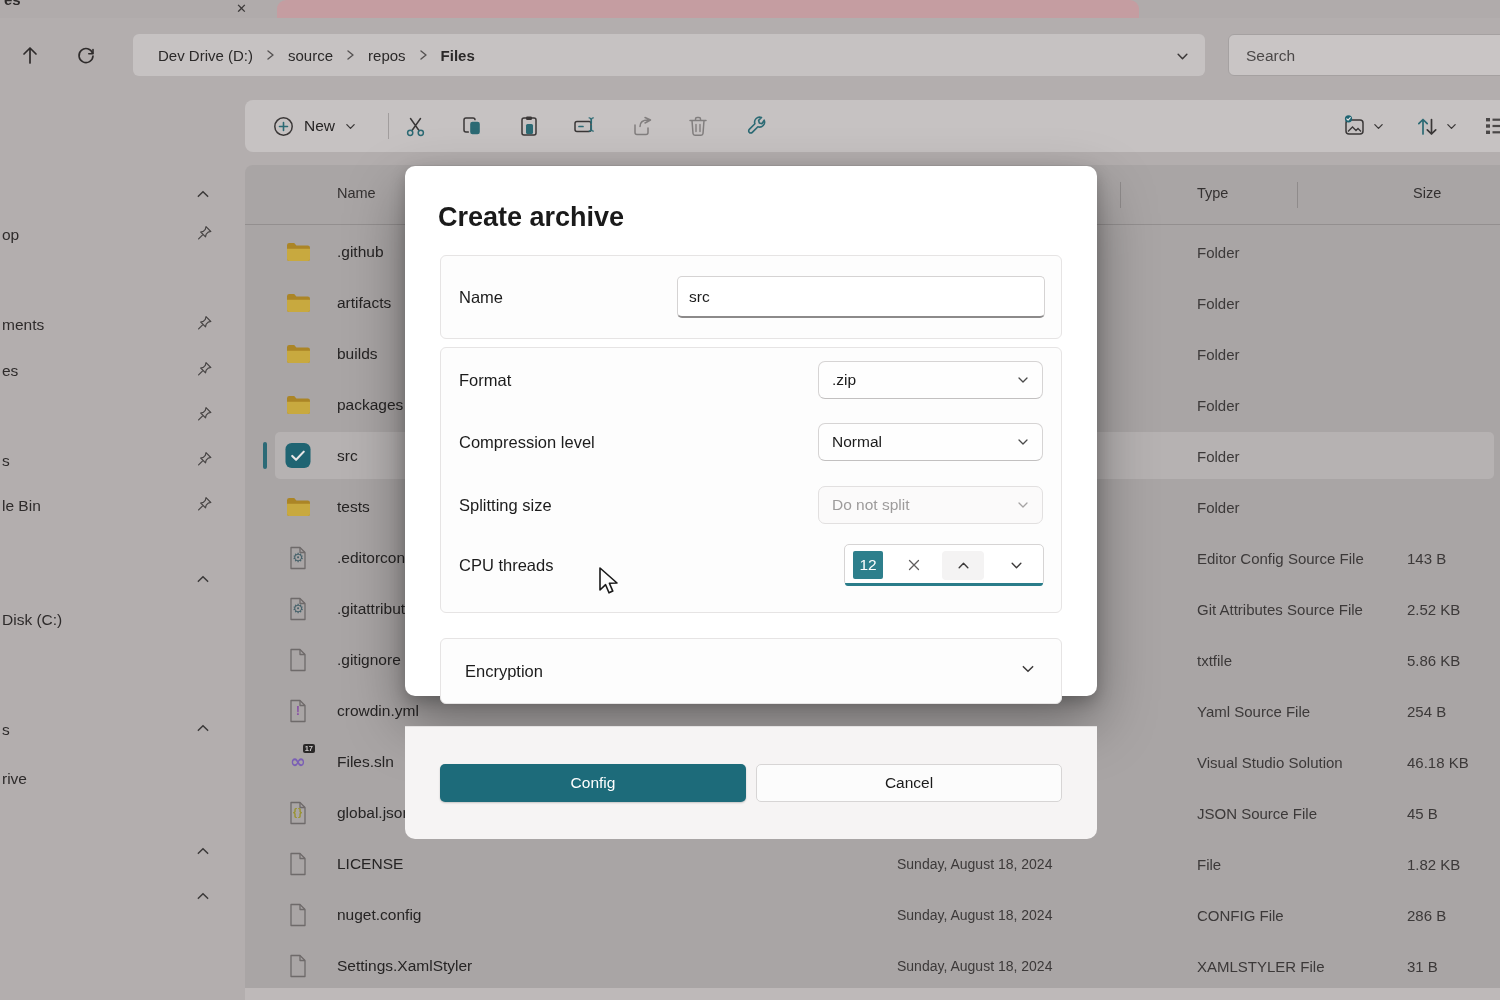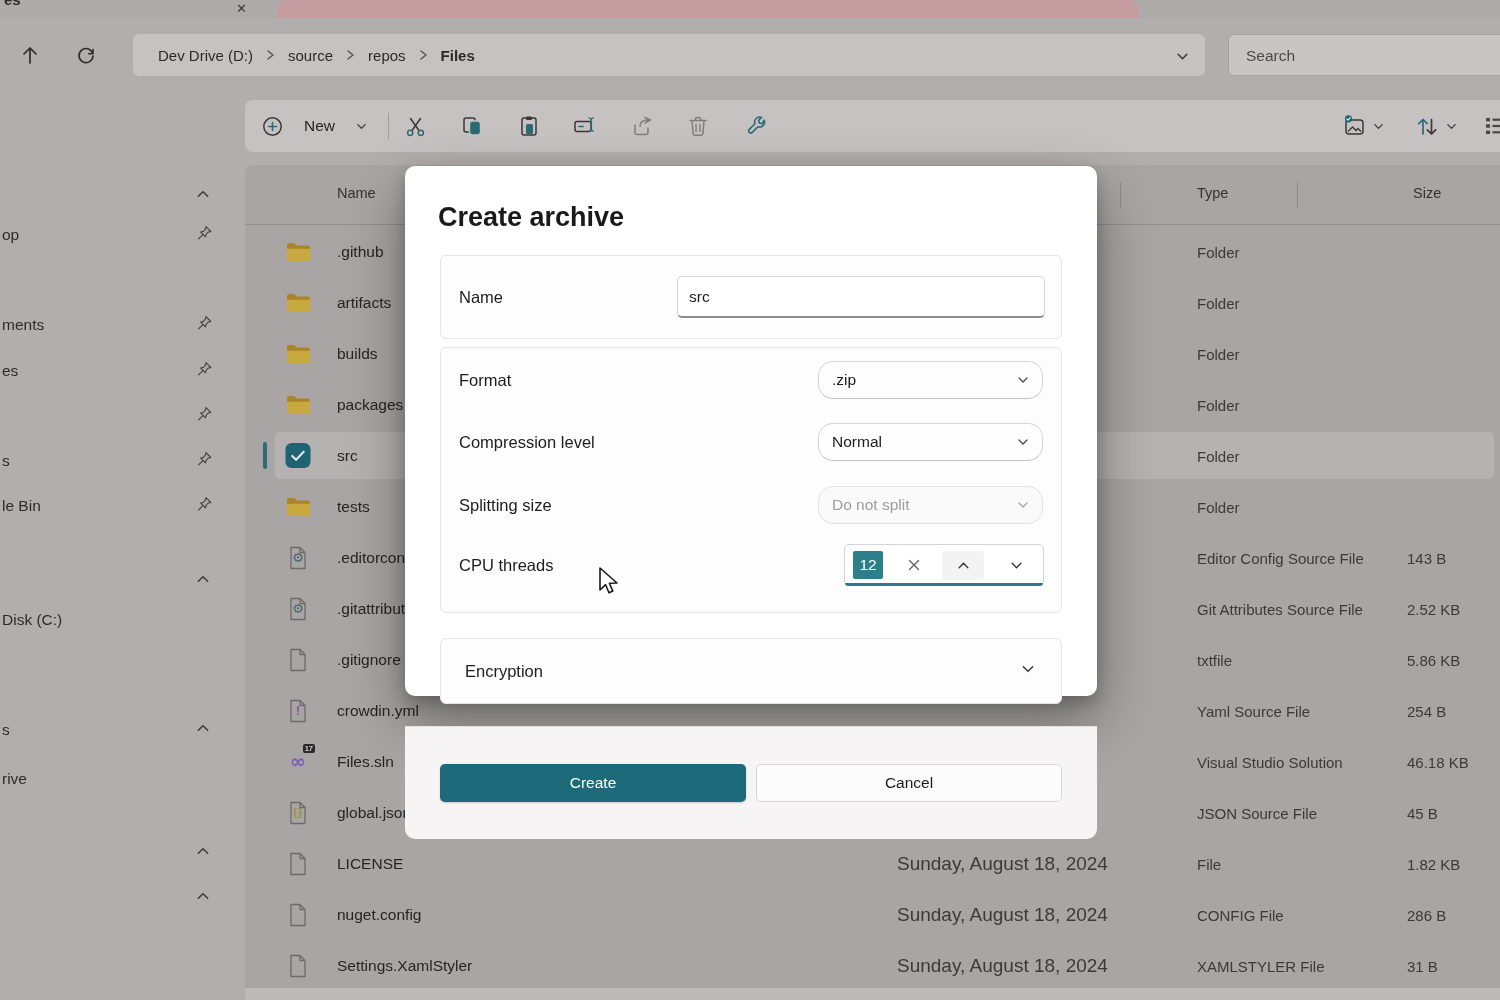--- a/index.html
+++ b/index.html
@@ -24,21 +24,21 @@
   .crumb-sep{margin:0 13px;display:flex;align-items:center}
   #bc-chevron{position:absolute;right:16px;top:15px}
   #searchbox{left:1228px;top:34px;width:280px;height:42px;background:#c9c5c5;border:1px solid #a5a1a1;
     border-radius:6px;box-sizing:border-box}
   #searchbox input{width:90%;height:100%;background:transparent;border:none;outline:none;
     font-family:inherit;font-size:15.5px;color:#3f3c3c;padding-left:17px}
   #searchbox input::placeholder{color:#4b4848;opacity:1}
   
   #toolbar{left:245px;top:100px;width:1255px;height:52px;background:#c6c2c2;border-radius:8px 0 0 8px;overflow:hidden}
   .tbtn{position:absolute;top:10px;height:32px;display:flex;align-items:center;justify-content:center;border-radius:5px}
-  #new-btn{left:7px;padding:0 10px;gap:21px}
+  #new-btn{left:18px;padding:0 10px;gap:10px}
   #new-label{font-size:15.5px;color:#262424}
   .tb-divider{position:absolute;left:143px;top:13px;width:1px;height:26px;background:#a19d9d}
   
   #sidebar{left:0;top:165px;width:245px;height:835px}
   .side-row{position:absolute;left:0;width:245px;height:44px}
   .side-label{position:absolute;left:2px;top:50%;transform:translateY(-50%);font-size:15.5px;color:#2e2b2b;white-space:nowrap}
   .side-ic{position:absolute;left:196px;top:50%;transform:translateY(-50%)}
   .side-sel{position:absolute;left:0;top:0;width:227px;height:44px;background:#c5c1c1;border-radius:8px}
   
   #panel{left:245px;top:165px;width:1255px;height:823px;background:#a9a5a5;border-radius:8px 0 0 0;overflow:hidden}
@@ -51,39 +51,39 @@
   .frow .selpill{position:absolute;left:18px;top:12px;width:4px;height:27px;background:#2c6a76;border-radius:2px}
   .ficon{position:absolute;left:40px;top:50%;transform:translateY(-50%);width:26px;height:26px;display:flex;align-items:center;justify-content:center}
   .ficon .gl{position:absolute;font-weight:700;line-height:1}
   .gl-gear{color:#47626b;font-size:13px;font-family:"DejaVu Sans",sans-serif}
   .gl-excl{color:#8a55a5;font-size:13px}
   .gl-brace{color:#9a932e;font-size:10.5px;letter-spacing:1px}
   .gl-vs{color:#7a5fb5;font-size:19px;font-family:"DejaVu Sans",sans-serif}
   .badge17{position:absolute;right:-4px;top:-5px;background:#2a2828;color:#cfcccc;font-size:7.5px;font-weight:700;
     padding:1px 2px;border-radius:2px;line-height:1}
   .fname{position:absolute;left:92px;top:50%;transform:translateY(-50%);font-size:15.5px;color:#262424;white-space:nowrap}
-  .fdate{position:absolute;left:652px;top:50%;transform:translateY(-50%);font-size:19px;color:#3c3939;white-space:nowrap}
+  .fdate{position:absolute;left:652px;top:50%;transform:translateY(-50%);font-size:14px;color:#3c3939;white-space:nowrap}
   .ftype{position:absolute;left:952px;top:50%;transform:translateY(-50%);font-size:15px;color:#3c3939;white-space:nowrap}
   .fsize{position:absolute;left:1162px;top:50%;transform:translateY(-50%);font-size:15px;color:#3c3939;white-space:nowrap}
   #bottom-strip{left:245px;top:988px;width:1255px;height:12px;background:#beb9b9}
   
   #dialog{left:405px;top:166px;width:692px;height:530px;background:#ffffff;border-radius:10px;z-index:50;
     box-shadow:0 26px 58px rgba(0,0,0,.38),0 6px 16px rgba(0,0,0,.22)}
   #dlg-title{position:absolute;left:33px;top:36px;font-size:27px;font-weight:700;color:#1a1a1a}
   .card{position:absolute;left:35px;width:622px;background:#fdfdfd;border:1px solid #e6e4e4;border-radius:6px;box-sizing:border-box}
   #card-name{top:89px;height:84px}
   #card-settings{top:181px;height:266px}
   #card-encrypt{top:472px;height:66px}
   .dlg-label{position:absolute;left:18px;top:50%;transform:translateY(-50%);font-size:16.5px;color:#1c1c1c}
   #name-input{position:absolute;left:236px;top:20px;width:368px;height:42px;box-sizing:border-box;
     border:1px solid #d5d3d3;border-bottom:2px solid #8c8a8a;border-radius:5px;background:#fff;
     font-family:inherit;font-size:15.5px;color:#1b1b1b;padding-left:11px;outline:none}
   .set-row{position:absolute;left:0;width:100%;height:62px}
   .combo{position:absolute;right:18px;top:50%;transform:translateY(-50%);width:225px;height:38px;box-sizing:border-box;
-    background:#fefefe;border:1px solid #d6d4d4;border-bottom-color:#c2c0c0;border-radius:15px;
+    background:#fefefe;border:1px solid #d6d4d4;border-bottom-color:#c2c0c0;border-radius:7px;
     display:flex;align-items:center;justify-content:space-between;padding:0 13px}
   .combo .cval{font-size:15.5px;color:#1b1b1b}
   .combo.disabled{background:#fbfafa;border-color:#e2e0e0}
   .combo.disabled .cval{color:#9d9b9b}
   #numberbox{position:absolute;right:17px;top:50%;transform:translateY(-50%);width:200px;height:42px;box-sizing:border-box;
     background:#fff;border:1px solid #d6d4d4;border-radius:5px}
   #nb-underline{position:absolute;left:0;right:0;bottom:-1px;height:3px;background:#2a7d8a;border-radius:0 0 5px 5px}
   #nb-value{position:absolute;left:8px;top:6px;width:30px;height:28px;background:#2e7f8c;border-radius:2px;
     color:#fff;font-size:15.5px;display:flex;align-items:center;justify-content:center}
   #nb-clear{position:absolute;left:56px;top:7px;width:26px;height:26px;display:flex;align-items:center;justify-content:center}
@@ -557,20 +557,20 @@
   <div class="card" id="card-encrypt">
     <span class="dlg-label" style="left:24px">Encryption</span>
     <span id="enc-chevron">
       <svg width="14" height="14" viewBox="0 0 12 12">
           <polyline points="2,4 6,8 10,4" fill="none" stroke="#3c3a3a" stroke-width="1.3" stroke-linecap="round" stroke-linejoin="round"></polyline>
         </svg>
     </span>
   </div>
 
   <div id="dlg-footer">
-    <div class="dlg-btn" id="btn-create">Create</div>
+    <div class="dlg-btn" id="btn-create">Config</div>
     <div class="dlg-btn" id="btn-cancel">Cancel</div>
   </div>
 </div>
 
 <svg class="abs" id="cursor" width="26" height="30" viewBox="0 0 26 30">
   <path d="M3 2 L3 24 L8.6 18.7 L12 26.8 L15.8 25.1 L12.4 17.2 L20 17 Z" fill="#fdfdfd" stroke="#1a1a1a" stroke-width="1.6" stroke-linejoin="round"></path>
 </svg>
 
 </body></html>

